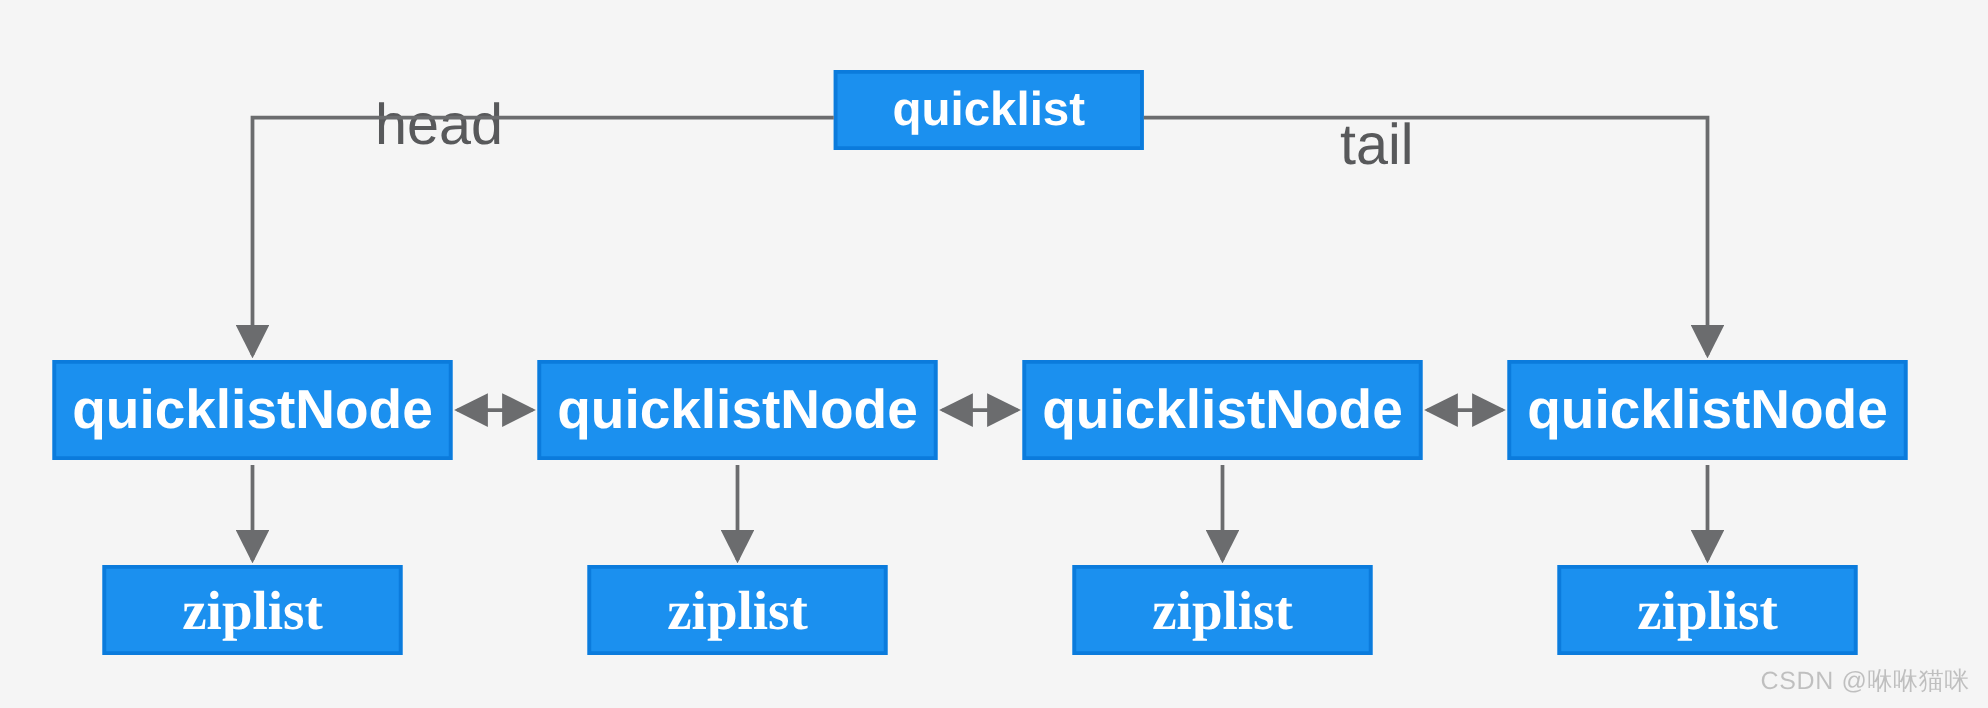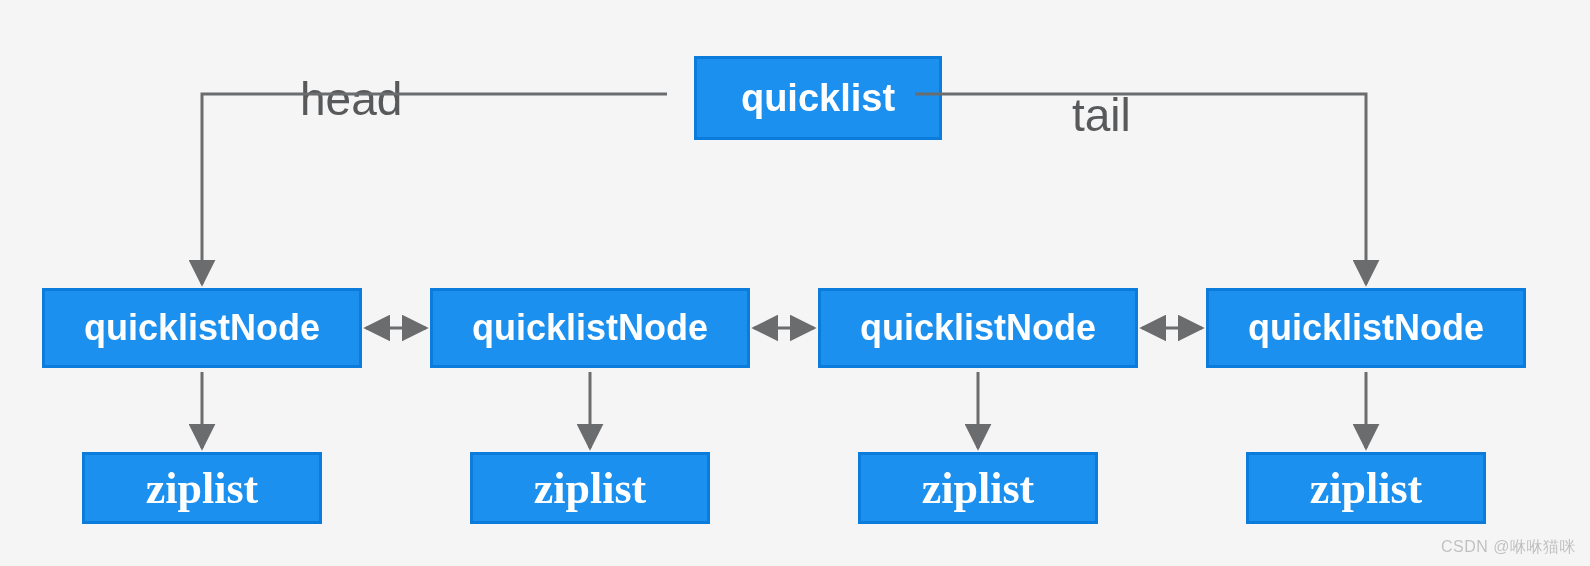--- a/index.html
+++ b/index.html
@@ -27,38 +27,38 @@
     position: absolute;
     color: #58595b;
     font-size: 46px;
     font-weight: 400;
   }
   .watermark {
     position: absolute;
     right: 14px;
     bottom: 8px;
     color: rgba(0,0,0,0.22);
-    font-size: 16px;
+    font-size: 20px;
     letter-spacing: 0.5px;
   }
   svg.overlay {
     position: absolute;
     left: 0; top: 0;
     width: 1590px;
     height: 566px;
     pointer-events: none;
   }
-  .node-font { font-size: 36px; }
+  .node-font { font-size: 44px; }
   .root-font { font-size: 38px; }
   .zip-font  { font-size: 44px; font-family: Liberation Serif, serif; }
 </style>
 </head>
 <body>
 
-<div class="box root-font" style="left:667px; top:56px; width:248px; height:84px;margin-left:27px;">
+<div class="box root-font" style="left:667px; top:56px; width:248px; height:64px;">
   <span>quicklist</span>
 </div>
 
 <div class="lbl" style="left:300px; top:72px;">head</div>
 <div class="lbl" style="left:1072px; top:72px;margin-top:16px;">tail</div>
 
 <div class="box node-font" style="left:42px;  top:288px; width:320px; height:80px;">
   <span>quicklistNode</span>
 </div>
 <div class="box node-font" style="left:430px; top:288px; width:320px; height:80px;">

